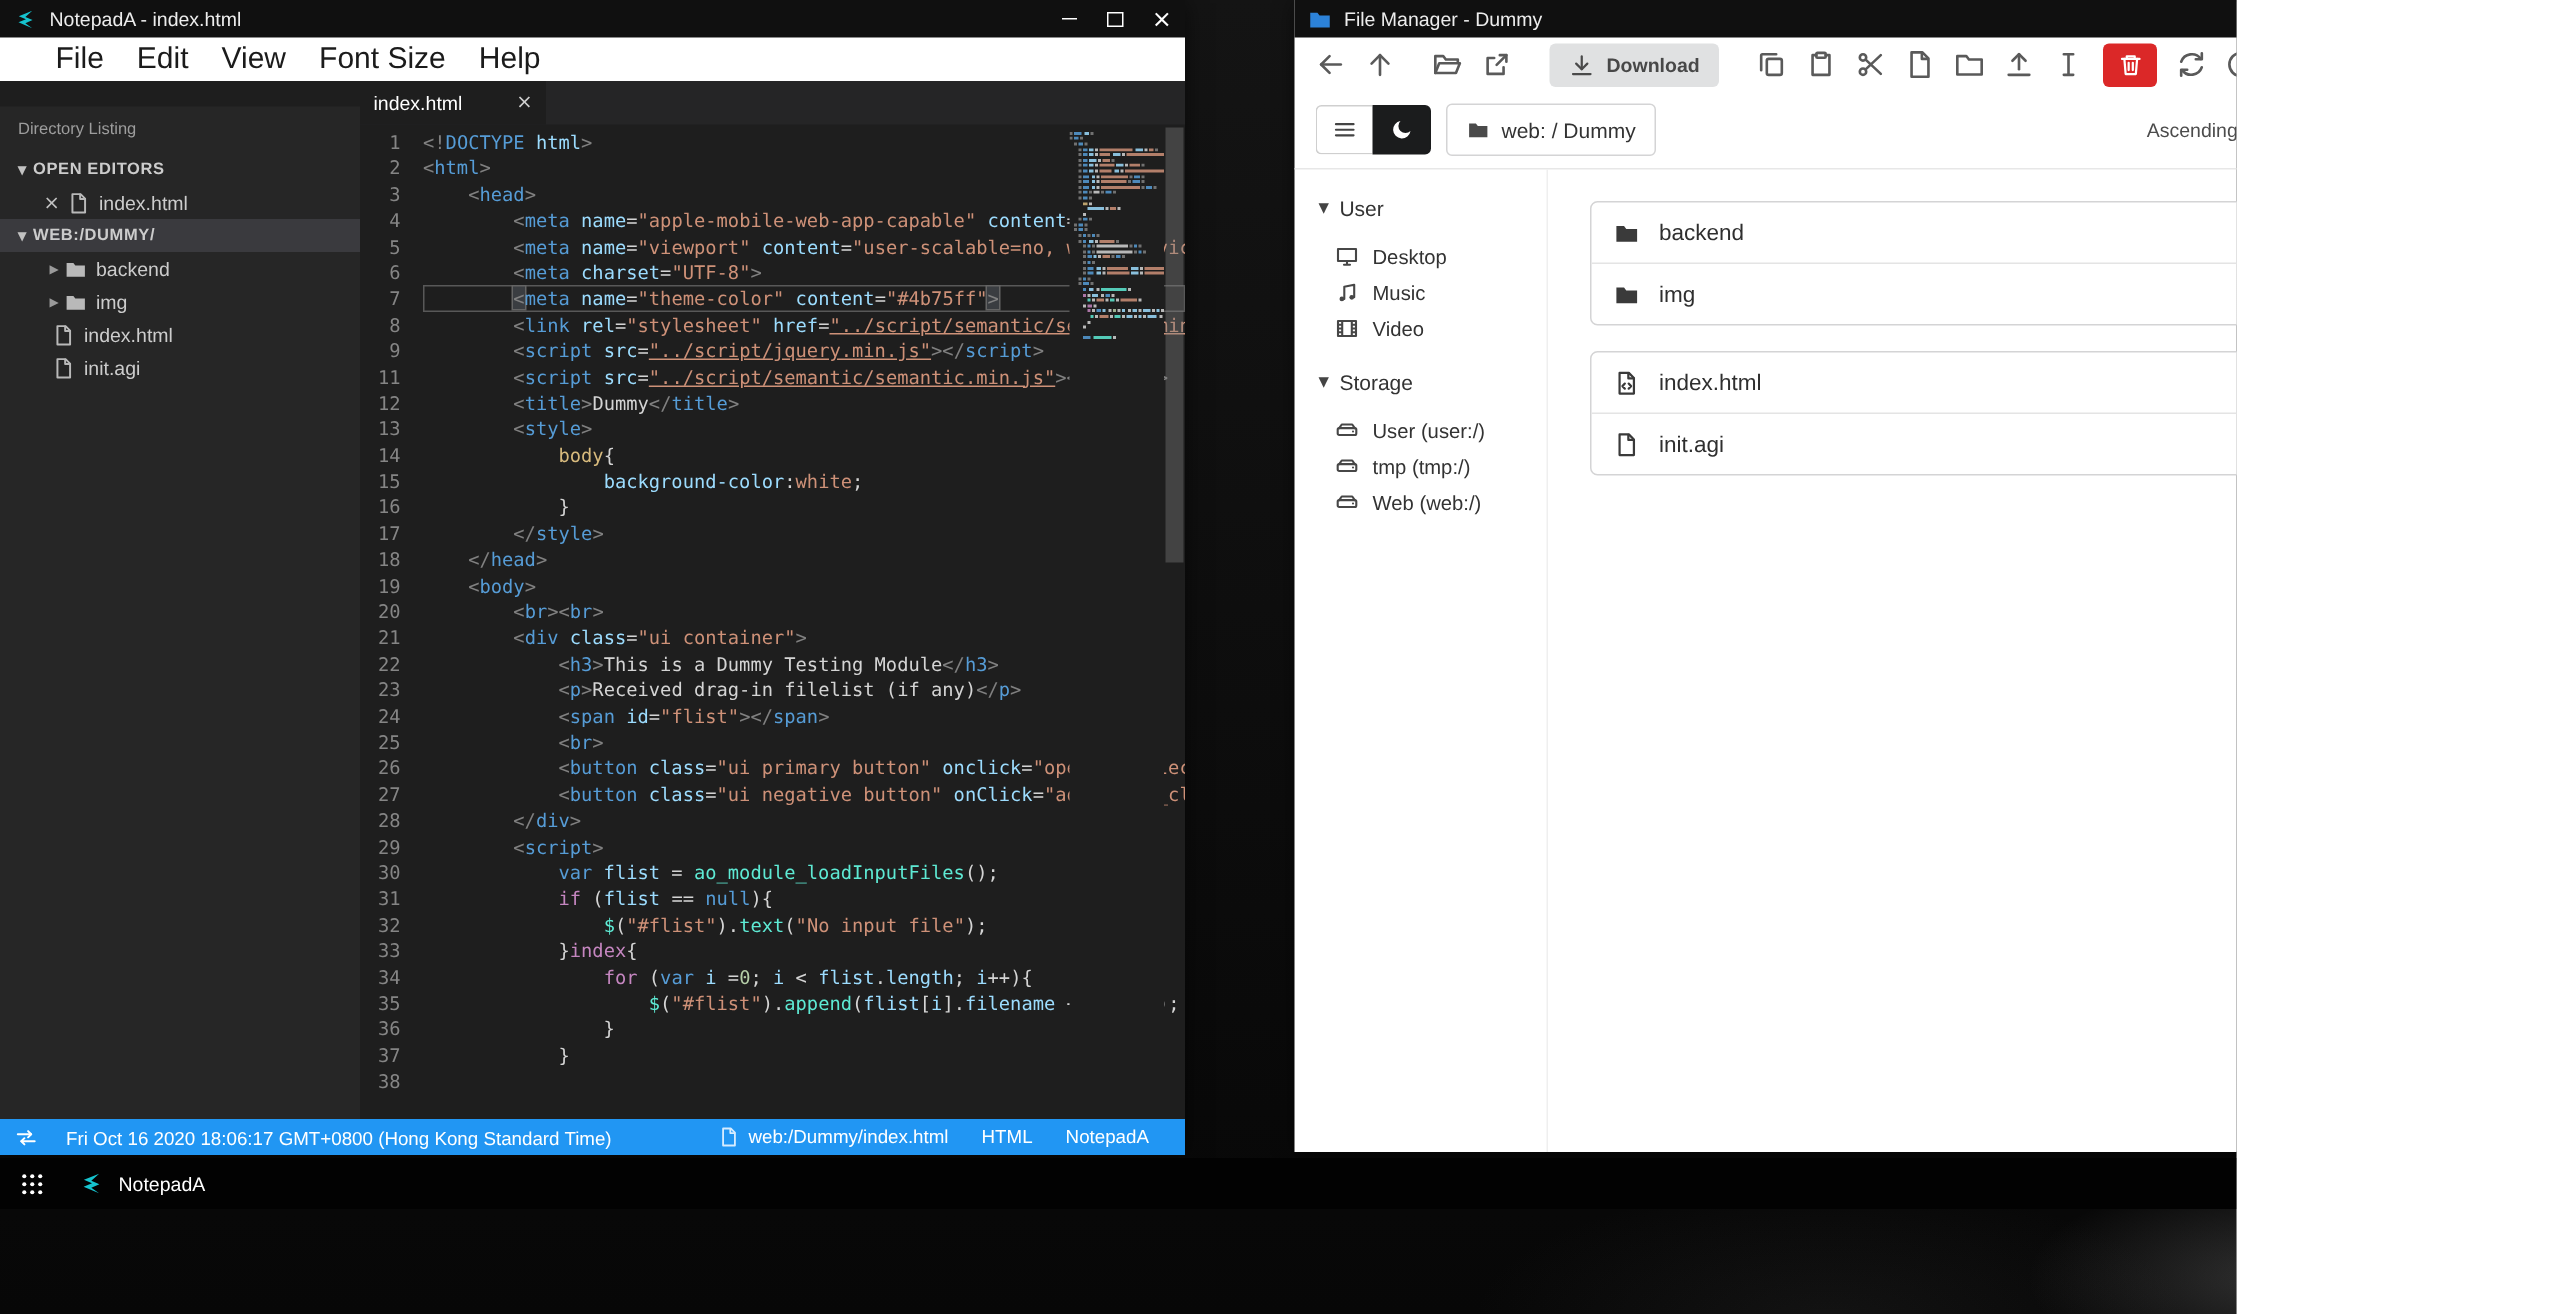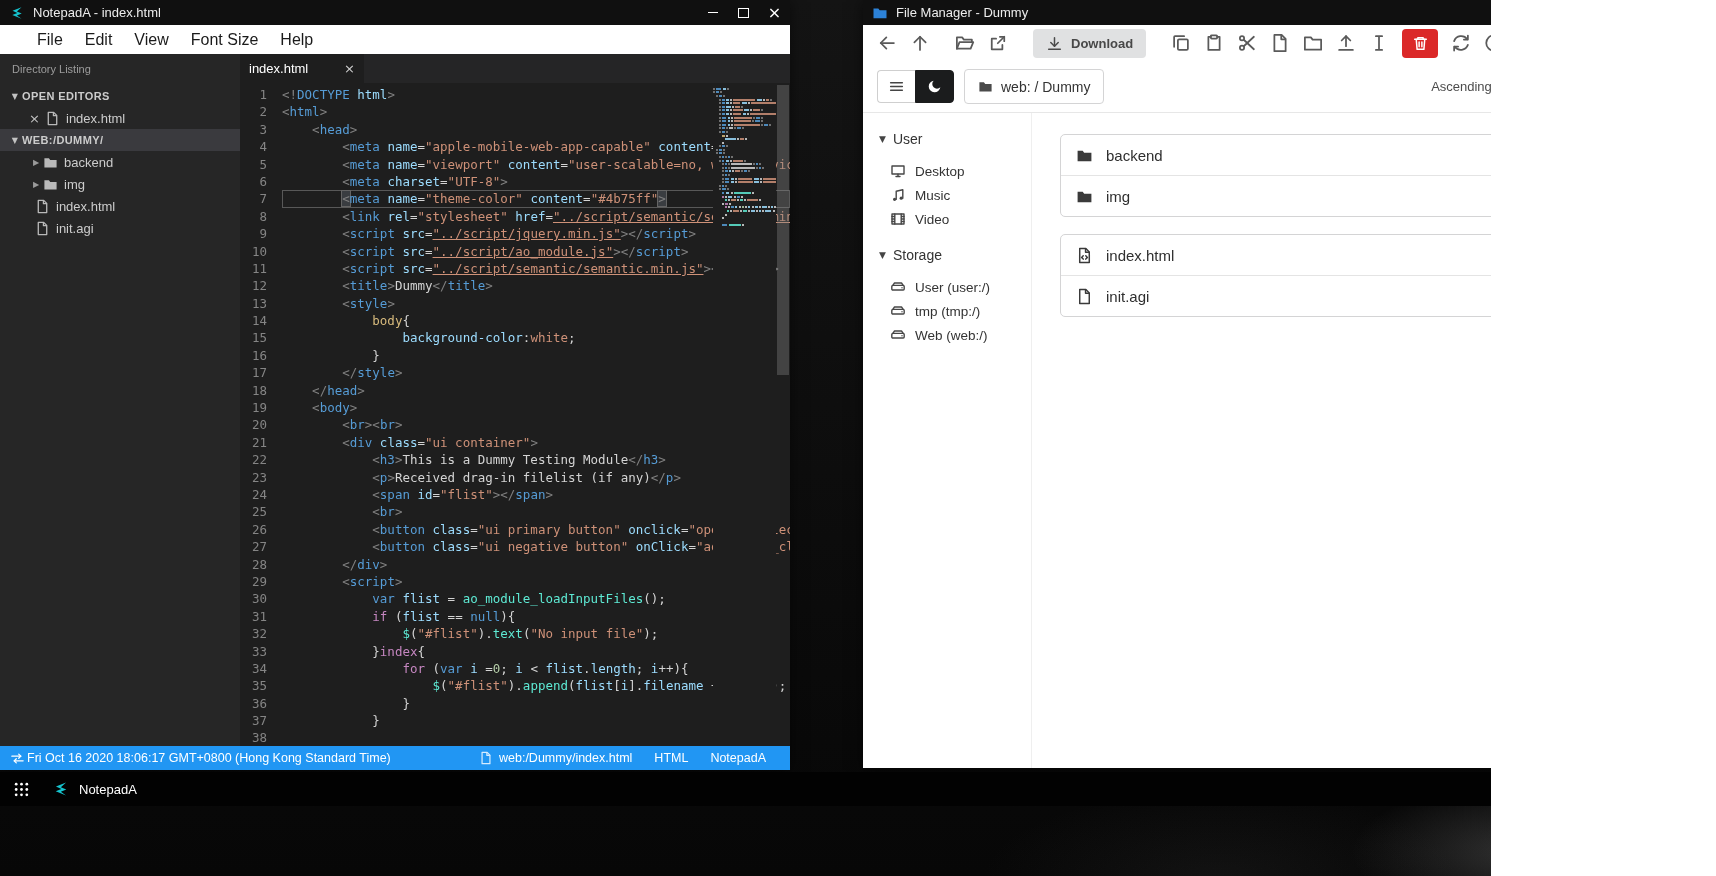--- a/index.html
+++ b/index.html
@@ -21,23 +21,23 @@
   .titlebar .t-title{flex:1;white-space:nowrap;overflow:hidden;}
   .t-controls{display:flex;align-items:center;height:100%;}
   .t-btn{width:31px;height:100%;display:flex;align-items:center;justify-content:center;color:#fff;cursor:default;}
   .minbar{width:10px;height:1px;background:#fff;display:block;}
   .maxbox{width:9px;height:8px;border:1px solid #fff;display:block;}
   .closex{font-size:16px;line-height:1;}
 
   
   .np{left:0;top:0;width:790px;height:770px;background:#1e1e1e;}
   .np-menu{height:29px;background:#ffffff;display:flex;align-items:center;padding-left:26px;}
-  .np-menu-item{font-size:16px;color:#1b1b1b;padding:0 11px;cursor:default;}
+  .np-menu-item{font-size:20px;color:#1b1b1b;padding:0 11px;cursor:default;}
   .np-body{position:absolute;top:54px;left:0;right:0;bottom:24px;display:flex;}
-  .np-side{width:240px;flex:none;background:#262626;color:#cccccc;overflow:hidden;}
+  .np-side{width:240px;flex:none;background:#262626;color:#cccccc;overflow:hidden;margin-top:17px;}
   .np-side-header{font-size:11px;color:#9d9d9d;padding:9px 14px 10px 12px;}
   .np-row{height:22px;display:flex;align-items:center;font-size:13px;color:#cccccc;white-space:nowrap;cursor:default;}
   .np-sec{font-size:11px;font-weight:bold;letter-spacing:.4px;padding-left:8px;}
   .np-sec.sel{background:#3a3a3e;}
   .np-caret{font-size:8px;width:14px;color:#c2c2c2;display:inline-block;text-align:center;flex:none;}
   .np-item{padding-left:29px;}
   .np-item.deep{padding-left:35px;}
   .np-x{width:16px;font-size:13px;color:#c2c2c2;flex:none;}
   .np-ic{width:15px;height:15px;margin-right:6px;color:#b9b9b9;}
   .np-main{flex:1;position:relative;background:#1e1e1e;}
@@ -56,21 +56,21 @@
   .tk-c{color:#c586c0}.tk-f{color:#5eead4}.tk-n{color:#b5cea8}.tk-y{color:#d7ba7d}
   .tk-b{color:#808080;background:#3a3d41;box-shadow:0 0 0 1px #646464}
   .minimap{position:absolute;top:2px;right:14px;width:63px;bottom:0;background:#1e1e1e;overflow:hidden;padding-top:2px;}
   .mm-row{height:3.6px;display:flex;align-items:center;overflow:hidden;}
   .mm-sp{display:inline-block;height:2px;flex:none;}
   .mm-b{display:inline-block;height:2px;background:currentColor;margin-right:1px;flex:none;opacity:.85;}
   .ed-scroll{position:absolute;top:0;right:0;width:14px;bottom:0;}
   .ed-thumb{position:absolute;top:2px;left:1px;right:1px;height:290px;background:rgba(130,130,130,.38);}
   .np-status{position:absolute;left:0;right:0;bottom:0;height:24px;background:#2196f3;color:#ffffff;
     display:flex;align-items:center;font-size:12.5px;padding:0 10px;}
-  .st-left{display:flex;align-items:center;gap:2px;flex:1;}
+  .st-left{display:flex;align-items:flex-end;gap:19px;flex:1;}
   .st-right{display:flex;align-items:center;gap:22px;padding-right:14px;}
   .st-file{display:flex;align-items:center;gap:6px;}
 
   
   .fm{left:863px;top:0;width:853px;height:768px;background:#ffffff;}
   .fm-toolbar{height:36px;display:flex;align-items:center;padding-left:14px;color:#5a5a5a;}
   .tb-ic{width:20px;height:20px;margin-right:13px;color:#5a5a5a;cursor:default;}
   .tb-gap{margin-left:12px;}
   .tb-download{height:29px;background:#e0e1e2;border-radius:4px;display:flex;align-items:center;
     padding:0 13px;margin-right:13px;color:#4a4a4a;gap:8px;cursor:default;}
@@ -223,21 +223,20 @@
           <div class="ed-lines" id="ed-lines">
               <div class="edline"><span class="gut">1</span><span class="code"><span class="tk-p">&lt;!</span><span class="tk-t">DOCTYPE</span><span class="tk-a"> html</span><span class="tk-p">&gt;</span></span></div>
               <div class="edline"><span class="gut">2</span><span class="code"><span class="tk-p">&lt;</span><span class="tk-t">html</span><span class="tk-p">&gt;</span></span></div>
               <div class="edline"><span class="gut">3</span><span class="code"><span class="tk-d">    </span><span class="tk-p">&lt;</span><span class="tk-t">head</span><span class="tk-p">&gt;</span></span></div>
               <div class="edline"><span class="gut">4</span><span class="code"><span class="tk-d">        </span><span class="tk-p">&lt;</span><span class="tk-t">meta</span><span class="tk-a"> name</span><span class="tk-d">=</span><span class="tk-s">"apple-mobile-web-app-capable"</span><span class="tk-a"> content</span><span class="tk-d">=</span><span class="tk-s">"yes"</span><span class="tk-p">&gt;</span></span></div>
               <div class="edline"><span class="gut">5</span><span class="code"><span class="tk-d">        </span><span class="tk-p">&lt;</span><span class="tk-t">meta</span><span class="tk-a"> name</span><span class="tk-d">=</span><span class="tk-s">"viewport"</span><span class="tk-a"> content</span><span class="tk-d">=</span><span class="tk-s">"user-scalable=no, width=device-width, initial-scale=1"</span></span></div>
               <div class="edline"><span class="gut">6</span><span class="code"><span class="tk-d">        </span><span class="tk-p">&lt;</span><span class="tk-t">meta</span><span class="tk-a"> charset</span><span class="tk-d">=</span><span class="tk-s">"UTF-8"</span><span class="tk-p">&gt;</span></span></div>
               <div class="edline cur"><span class="gut">7</span><span class="code"><span class="tk-d">        </span><span class="tk-b">&lt;</span><span class="tk-t">meta</span><span class="tk-a"> name</span><span class="tk-d">=</span><span class="tk-s">"theme-color"</span><span class="tk-a"> content</span><span class="tk-d">=</span><span class="tk-s">"#4b75ff"</span><span class="tk-b">&gt;</span></span></div>
               <div class="edline"><span class="gut">8</span><span class="code"><span class="tk-d">        </span><span class="tk-p">&lt;</span><span class="tk-t">link</span><span class="tk-a"> rel</span><span class="tk-d">=</span><span class="tk-s">"stylesheet"</span><span class="tk-a"> href</span><span class="tk-d">=</span><span class="tk-u">"../script/semantic/semantic.min.css"</span></span></div>
               <div class="edline"><span class="gut">9</span><span class="code"><span class="tk-d">        </span><span class="tk-p">&lt;</span><span class="tk-t">script</span><span class="tk-a"> src</span><span class="tk-d">=</span><span class="tk-u">"../script/jquery.min.js"</span><span class="tk-p">&gt;&lt;/</span><span class="tk-t">script</span><span class="tk-p">&gt;</span></span></div>
-              <div class="edline"><span class="gut">10</span><span class="code"><span class="tk-d">        </span><span class="tk-p">&lt;</span><span class="tk-t">script</span><span class="tk-a"> src</span><span class="tk-d">=</span><span class="tk-u">"../script/ao_module.js"</span><span class="tk-p">&gt;&lt;/</span><span class="tk-t">script</span><span class="tk-p">&gt;</span></span></div>
               <div class="edline"><span class="gut">11</span><span class="code"><span class="tk-d">        </span><span class="tk-p">&lt;</span><span class="tk-t">script</span><span class="tk-a"> src</span><span class="tk-d">=</span><span class="tk-u">"../script/semantic/semantic.min.js"</span><span class="tk-p">&gt;&lt;/</span><span class="tk-t">script</span><span class="tk-p">&gt;</span></span></div>
               <div class="edline"><span class="gut">12</span><span class="code"><span class="tk-d">        </span><span class="tk-p">&lt;</span><span class="tk-t">title</span><span class="tk-p">&gt;</span><span class="tk-d">Dummy</span><span class="tk-p">&lt;/</span><span class="tk-t">title</span><span class="tk-p">&gt;</span></span></div>
               <div class="edline"><span class="gut">13</span><span class="code"><span class="tk-d">        </span><span class="tk-p">&lt;</span><span class="tk-t">style</span><span class="tk-p">&gt;</span></span></div>
               <div class="edline"><span class="gut">14</span><span class="code"><span class="tk-d">            </span><span class="tk-y">body</span><span class="tk-d">{</span></span></div>
               <div class="edline"><span class="gut">15</span><span class="code"><span class="tk-d">                </span><span class="tk-a">background-color</span><span class="tk-d">:</span><span class="tk-s">white</span><span class="tk-d">;</span></span></div>
               <div class="edline"><span class="gut">16</span><span class="code"><span class="tk-d">            }</span></span></div>
               <div class="edline"><span class="gut">17</span><span class="code"><span class="tk-d">        </span><span class="tk-p">&lt;/</span><span class="tk-t">style</span><span class="tk-p">&gt;</span></span></div>
               <div class="edline"><span class="gut">18</span><span class="code"><span class="tk-d">    </span><span class="tk-p">&lt;/</span><span class="tk-t">head</span><span class="tk-p">&gt;</span></span></div>
               <div class="edline"><span class="gut">19</span><span class="code"><span class="tk-d">    </span><span class="tk-p">&lt;</span><span class="tk-t">body</span><span class="tk-p">&gt;</span></span></div>
               <div class="edline"><span class="gut">20</span><span class="code"><span class="tk-d">        </span><span class="tk-p">&lt;</span><span class="tk-t">br</span><span class="tk-p">&gt;&lt;</span><span class="tk-t">br</span><span class="tk-p">&gt;</span></span></div>

